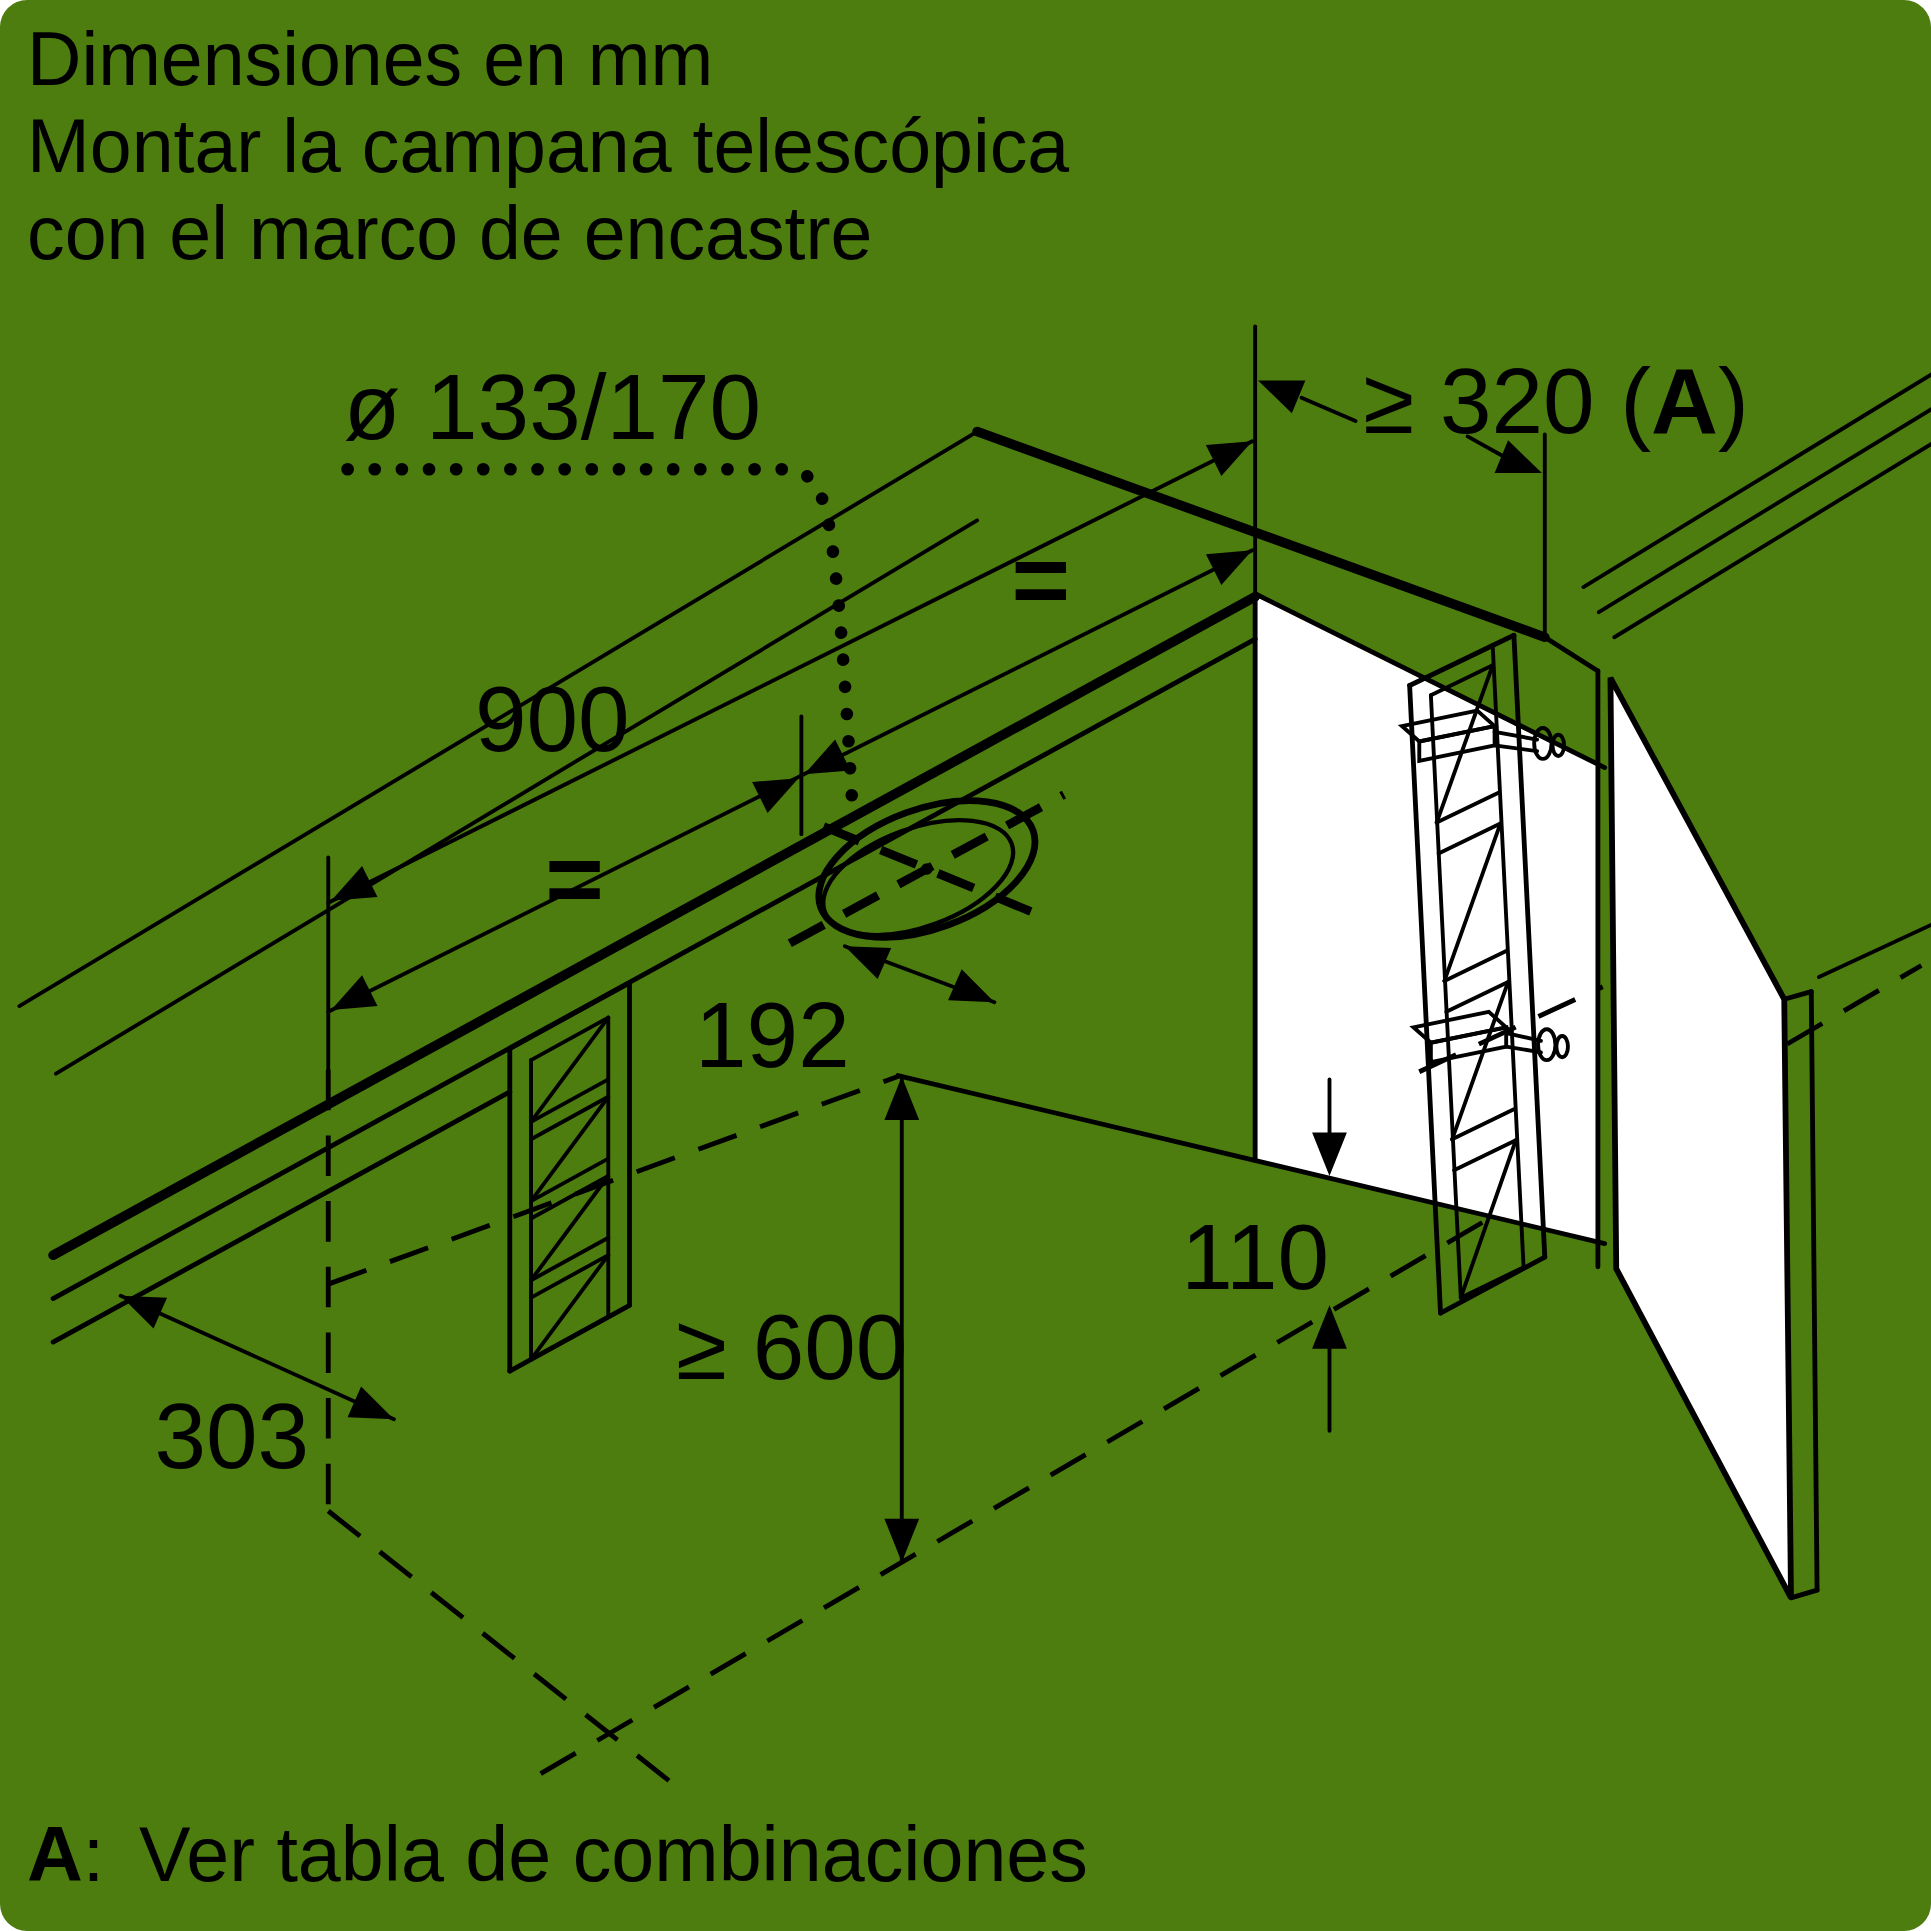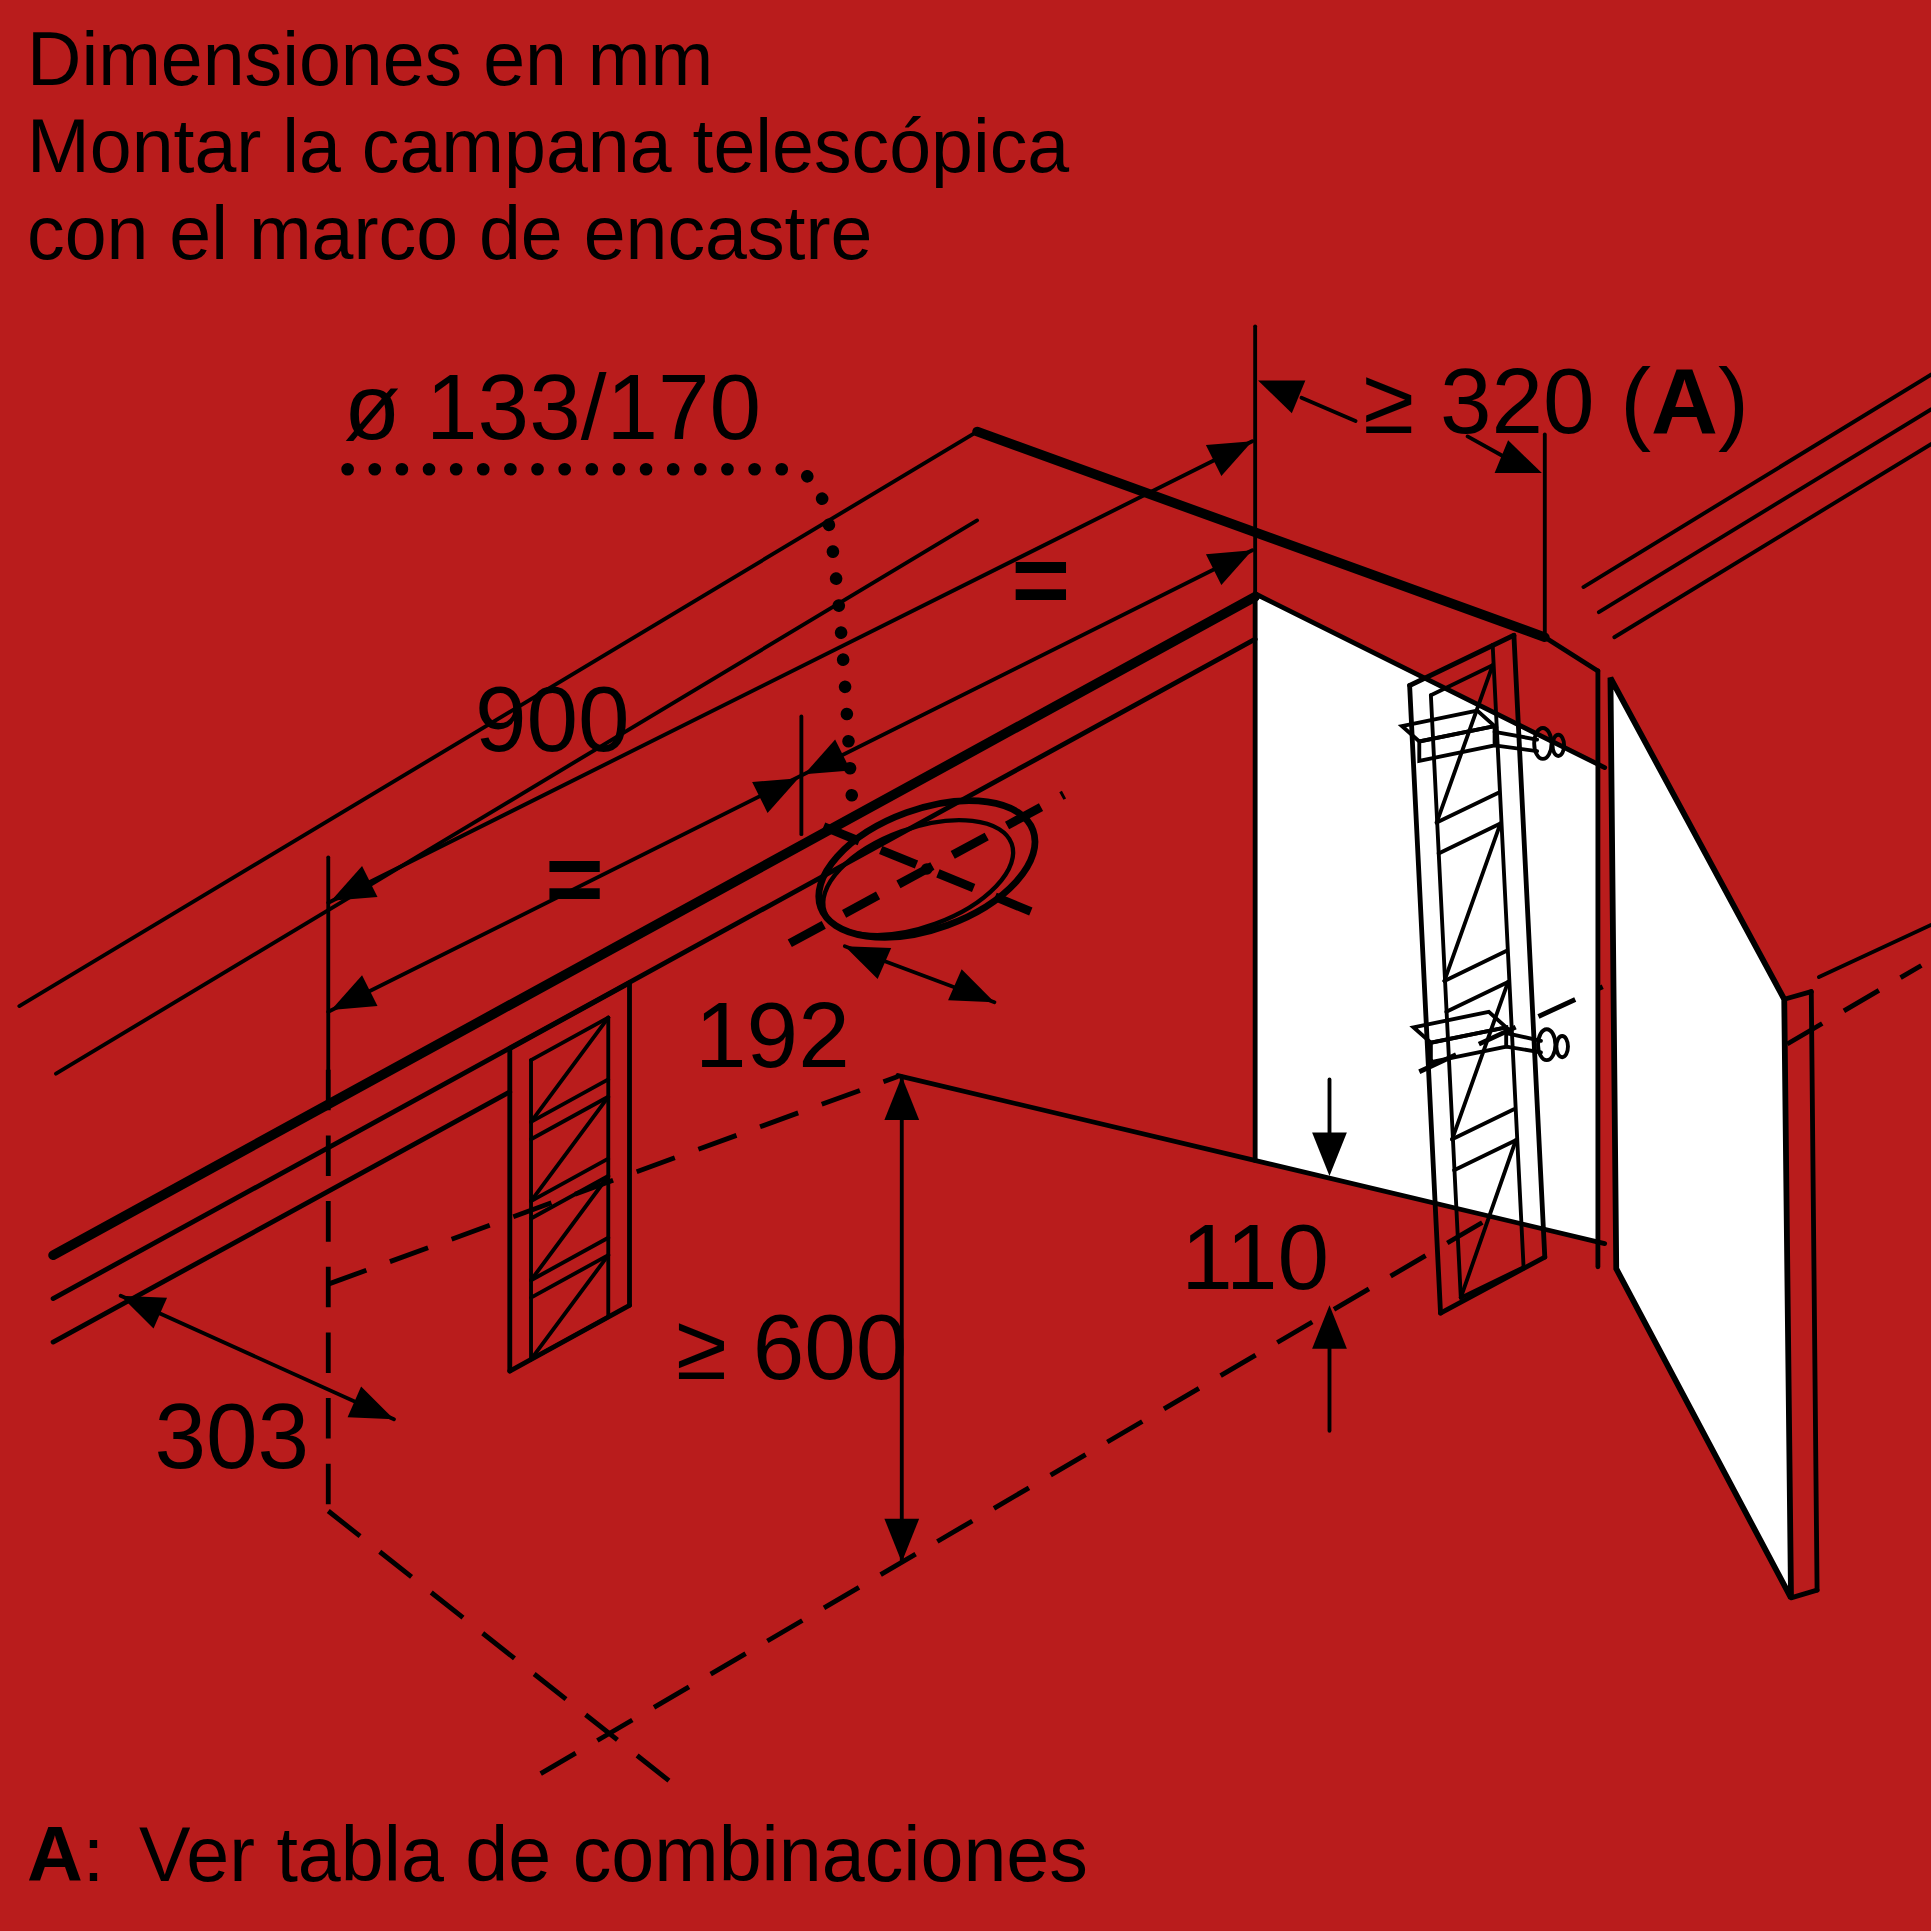--- a/index.html
+++ b/index.html
@@ -1,17 +1,17 @@
 <!DOCTYPE html>
 <html><head>
 <meta charset="utf-8">
 <style>
   html,body{margin:0;padding:0;background:#ffffff;}
   body{font-family:"Liberation Sans", sans-serif;}
-  .page{width:1931px;height:1931px;position:relative;background:#b91c1c;overflow:hidden;}
+  .page{width:1931px;height:1931px;position:relative;background:#4d7c0f;overflow:hidden;border-radius:27px;}
   svg{display:block;}
   .ln{stroke:#000;stroke-width:5;fill:none;stroke-linecap:round;}
   .lnthick{stroke:#000;stroke-width:10;fill:none;stroke-linecap:round;}
   .lnthin{stroke:#000;stroke-width:4;fill:none;stroke-linecap:round;}
   .dash{stroke:#000;stroke-width:5;fill:none;stroke-dasharray:42 26;stroke-linecap:butt;}
   .dashsm{stroke:#000;stroke-width:9;fill:none;stroke-dasharray:40 24;stroke-linecap:butt;}
   .dots{stroke:#000;stroke-width:13;fill:none;stroke-dasharray:0.1 28;stroke-linecap:round;}
   .arrow{fill:#000;stroke:none;}
   .whitefill{fill:#ffffff;stroke:none;}
   .title-text{font-size:78px;fill:#000;}

